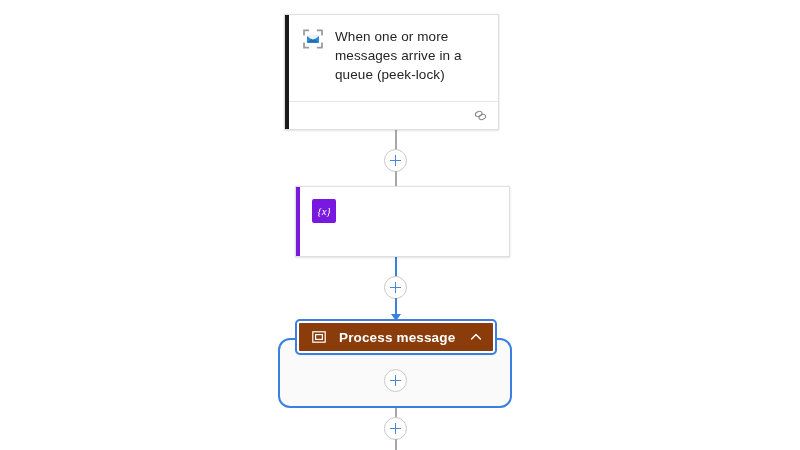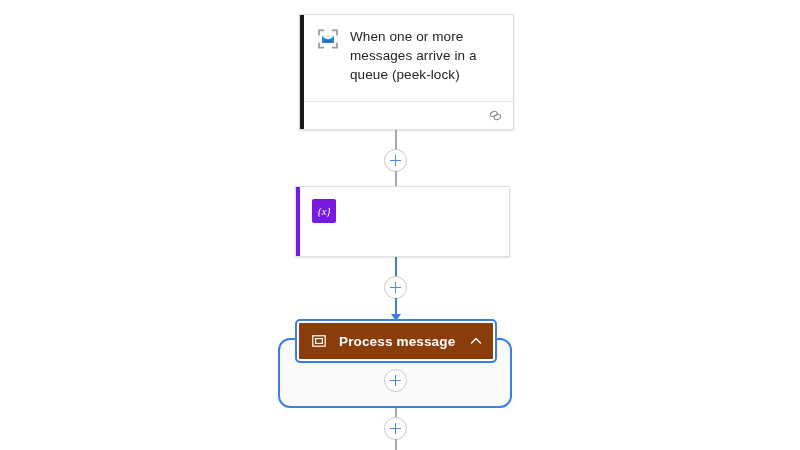--- a/index.html
+++ b/index.html
@@ -197,21 +197,21 @@
   <div class="edge blue" style="left:395px; top:298px; height:18px;"></div>
   <div class="arrowhead" style="left:391px; top:314px;"></div>
 
   <div class="scope-body" style="left:278px; top:338px; width:234px; height:70px;"></div>
 
   <div class="plus-btn" style="left:384px; top:369px;">
     <span class="bar-h"></span>
     <span class="bar-v"></span>
   </div>
 
-  <div class="scope-header" style="left:297px; top:321px; width:198px; height:40px;">
+  <div class="scope-header" style="left:297px; top:321px; width:198px; height:32px;">
     <span class="scope-icon">
       <svg width="14" height="14" viewBox="0 0 14 14" aria-hidden="true">
         <rect x="0.8" y="1.8" width="12.4" height="10.4" fill="none" stroke="#ffffff" stroke-width="1.2"></rect>
         <rect x="3.6" y="4.6" width="6.8" height="4.8" fill="none" stroke="#ffffff" stroke-width="1.2"></rect>
       </svg>
     </span>
     <span class="scope-title">Process message</span>
     <span class="chev">
       <svg width="12" height="12" viewBox="0 0 12 12" aria-hidden="true">
         <path d="M1.6 8 L6 3.6 L10.4 8" fill="none" stroke="#ffffff" stroke-width="1.4" stroke-linecap="round" stroke-linejoin="round"></path>
@@ -219,21 +219,21 @@
     </span>
   </div>
 
   <div class="edge" style="left:395px; top:408px; height:10px;"></div>
   <div class="plus-btn" style="left:384px; top:417px;">
     <span class="bar-h"></span>
     <span class="bar-v"></span>
   </div>
   <div class="edge" style="left:395px; top:439px; height:11px;"></div>
 
-  <div class="card" style="left:299px; top:14px; width:215px; height:116px;">
+  <div class="card" style="left:284px; top:14px; width:215px; height:116px;">
     <span class="card-accent" style="background:#1a1a1a;"></span>
     <div class="card-main">
       <span class="icon-box">
         <svg width="22" height="22" viewBox="0 0 24 24" aria-hidden="true">
           <g fill="none" stroke="#9a9a9a" stroke-width="1.9" stroke-linecap="square">
             <path d="M2.2 7.2 V2.6 H6.8"></path>
             <path d="M17.2 2.6 H21.8 V7.2"></path>
             <path d="M21.8 16.8 V21.4 H17.2"></path>
             <path d="M6.8 21.4 H2.2 V16.8"></path>
           </g>

